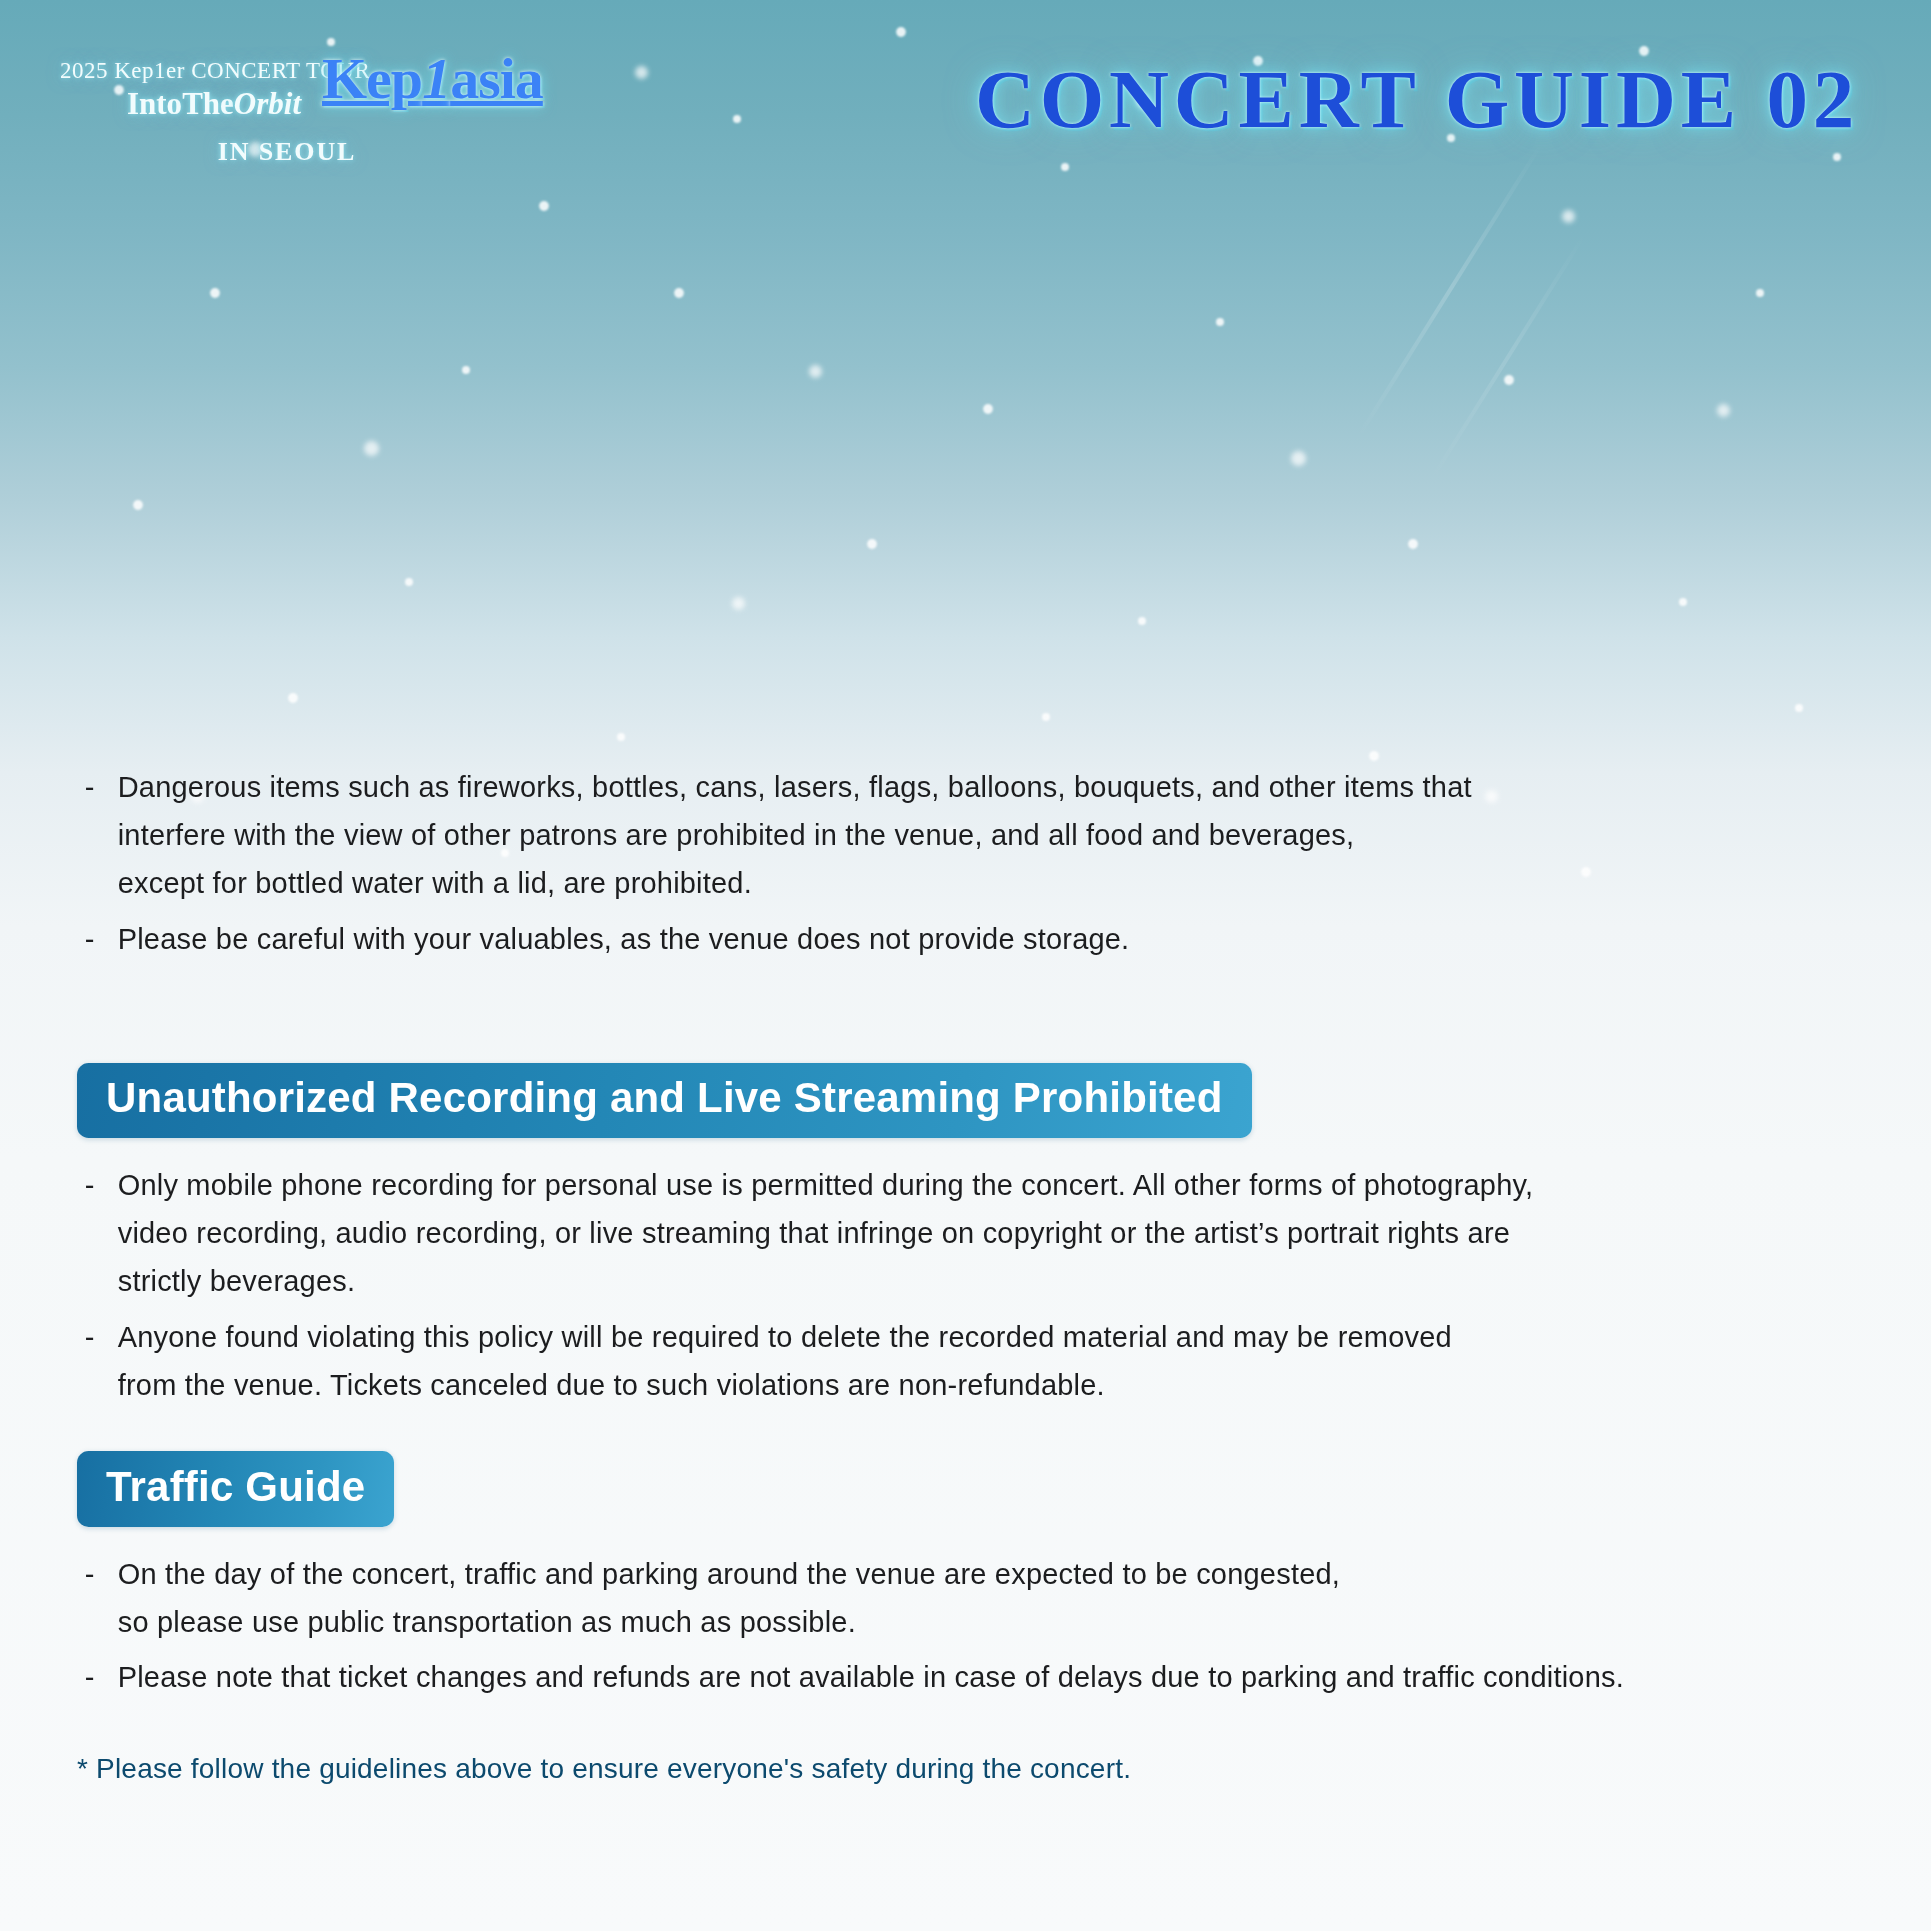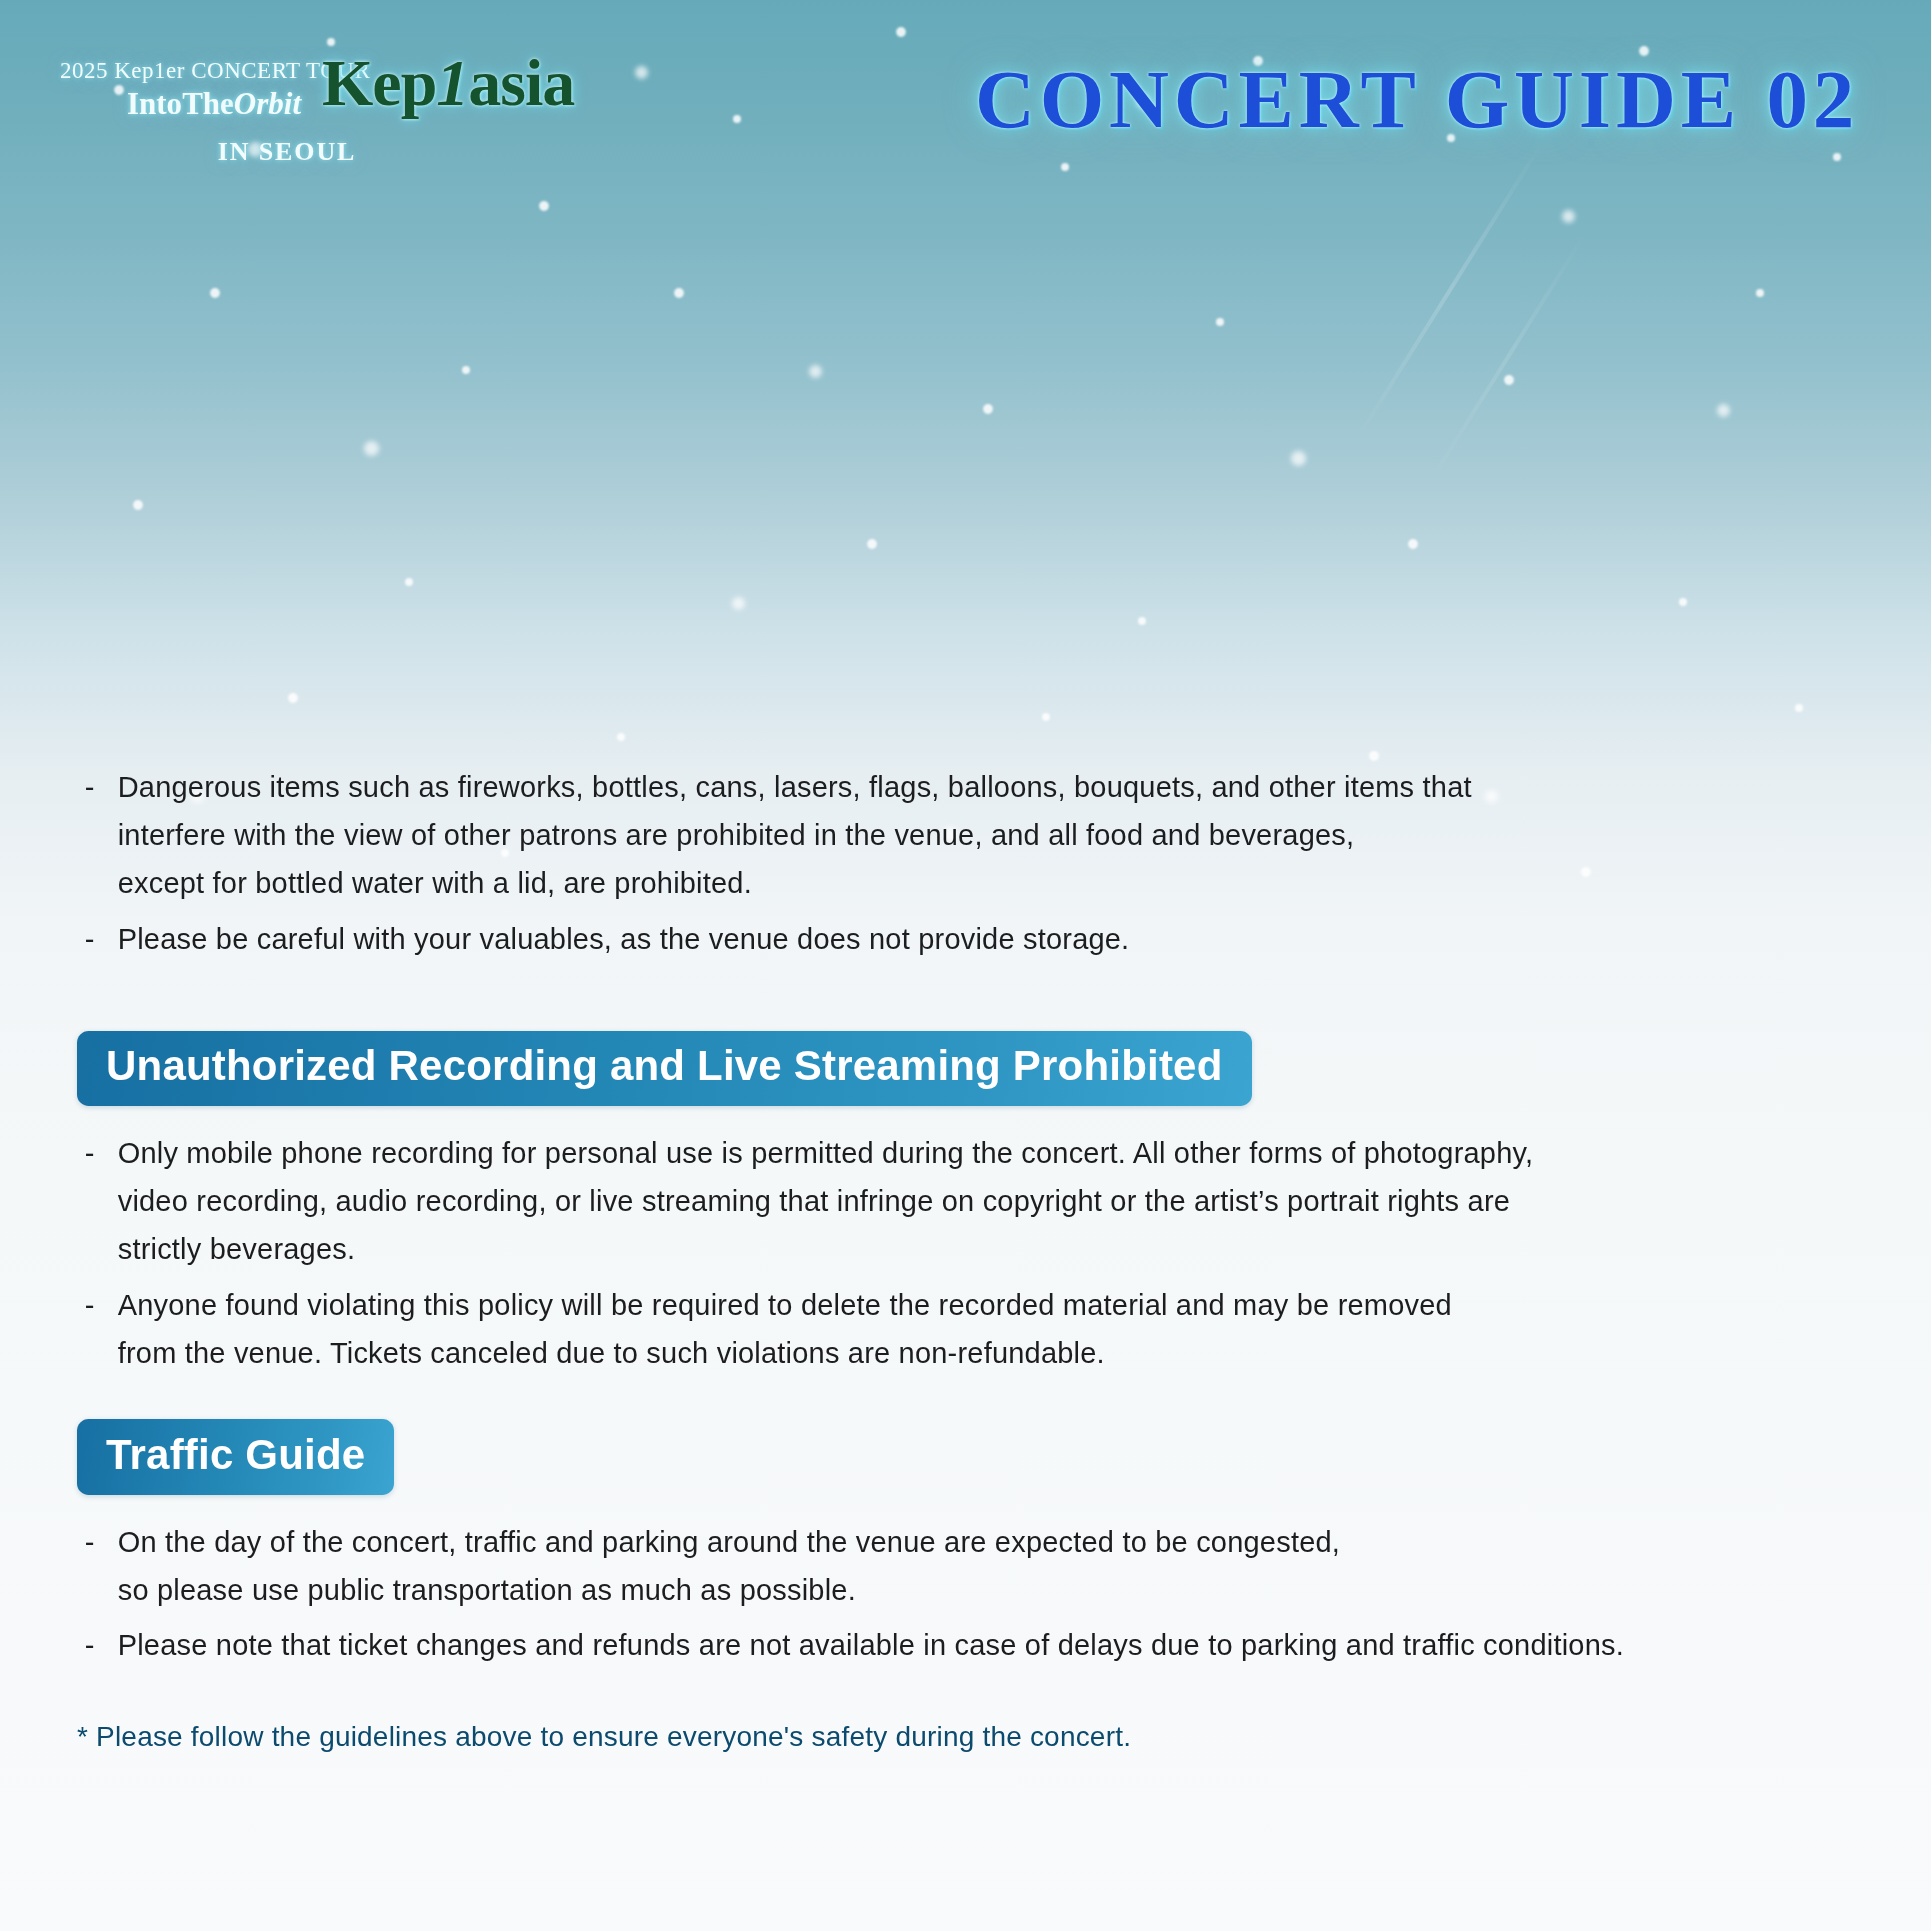--- a/index.html
+++ b/index.html
@@ -40,40 +40,40 @@
 
   
   .logo{position:absolute;left:60px;top:50px;width:502px;color:#f2fcfd;
     font-family:"Liberation Serif",serif;
     text-shadow:0 0 5.8px rgba(150,232,244,.9),0 0 15.4px rgba(120,215,235,.55);}
   .logo-row{display:flex;gap:21px;align-items:flex-start;}
   .logo-left{width:241px;padding-top:7.7px;}
   .logo-line1{font-size:23px;white-space:nowrap;letter-spacing:0.5px;}
   .logo-line2{display:flex;justify-content:flex-end;font-size:31px;font-weight:bold;margin-top:1.9px;}
   .logo-line2 .italic{font-style:italic;}
-  .wordmark{font-size:66px;line-height:1;font-weight:bold;letter-spacing:-1px;color:#14532d;
-    text-shadow:0 0 3.9px rgba(255,255,255,.9),0 0 13.5px rgba(110,222,240,.95),1.9px 1.9px 0 rgba(86,205,228,.5);}
+  .wordmark{font-size:58px;line-height:1;font-weight:bold;letter-spacing:-1px;color:#3b82f6;
+    text-shadow:0 0 3.9px rgba(255,255,255,.9),0 0 13.5px rgba(110,222,240,.95),1.9px 1.9px 0 rgba(86,205,228,.5);text-decoration:underline;}
   .wordmark .one{font-style:italic;}
   .location{margin-top:15.4px;text-align:center;width:454px;font-size:26px;font-weight:bold;letter-spacing:1.9px;}
 
   
   .guide-title{position:absolute;right:60px;top:39px;margin:12px;
     font-family:"Liberation Serif",serif;font-weight:bold;font-size:83px;letter-spacing:4.8px;
     color:#1d4ed8;white-space:nowrap;
     text-shadow:0 0 2.9px #d9fbff,0 0 13.5px rgba(116,224,242,.9),0 0 33px rgba(116,224,242,.55),
       2.9px 2.9px 1px rgba(73,203,228,.4);}
 
   
   .content{position:absolute;left:77px;top:740px;width:1792px;color:#1c1d1f;}
   .badge{display:inline-block;color:#fff;font-weight:bold;font-size:42px;line-height:1.25;
     padding:9.7px 29px 13.5px;border-radius:11.6px;letter-spacing:0.2px;
     box-shadow:0 1.9px 5.8px rgba(20,90,130,.18);}
   .badge-solid{background:linear-gradient(110deg,#14648f 0%,#17698f 45%,#1b739f 100%);}
   .badge-grad{background:linear-gradient(100deg,#176fa2 0%,#2387b6 45%,#2e95c2 75%,#3ba4d0 100%);}
-  .sec2 .badge{margin-top:68px;}
+  .sec2 .badge{margin-top:100px;}
   .sec3 .badge{margin-top:42px;text-align:right;}
   .bullets{margin-top:23px;display:flex;flex-direction:column;gap:7.7px;padding-left:7.7px;}
   .bullet{display:flex;}
   .dash{flex:0 0 33px;font-size:29px;line-height:48px;}
   .btext{font-size:29px;line-height:48px;letter-spacing:0.2px;white-space:pre-line;}
   .note{margin-top:52px;font-size:28px;color:#0c4a6e;letter-spacing:0.2px;}
 </style>
 </head>
 <body>
 

